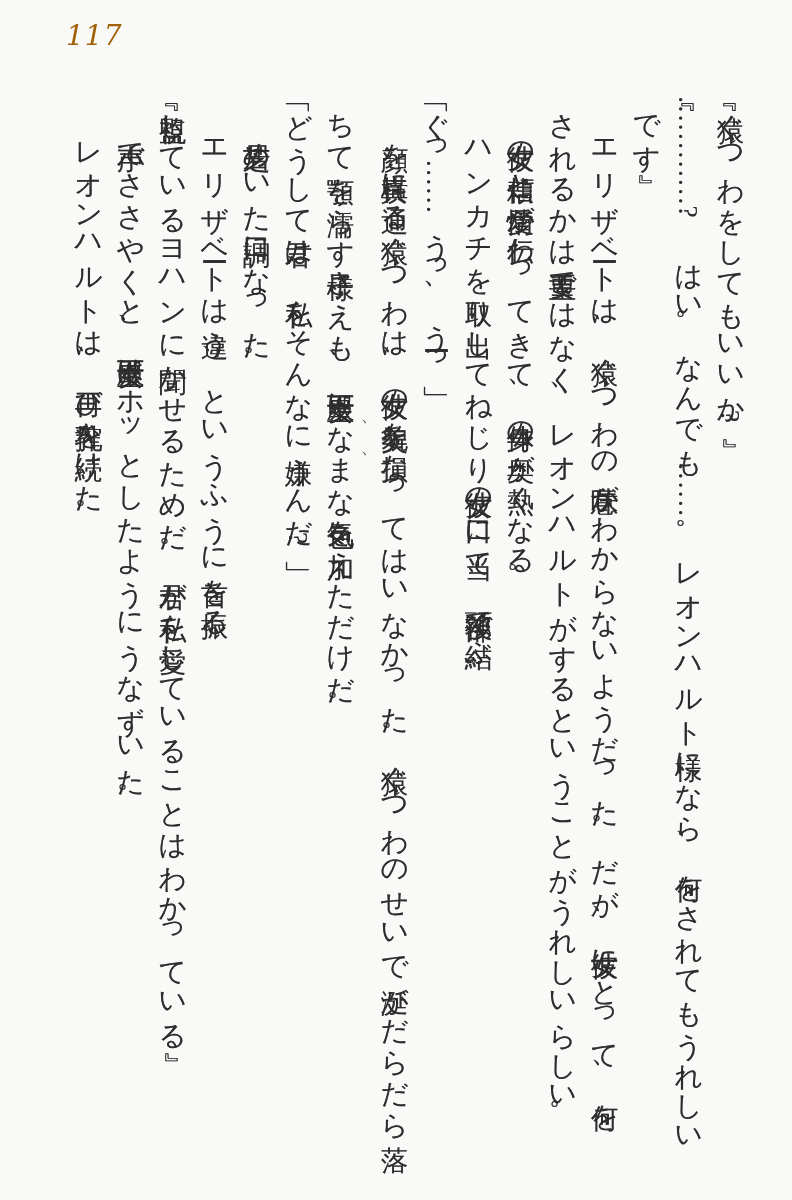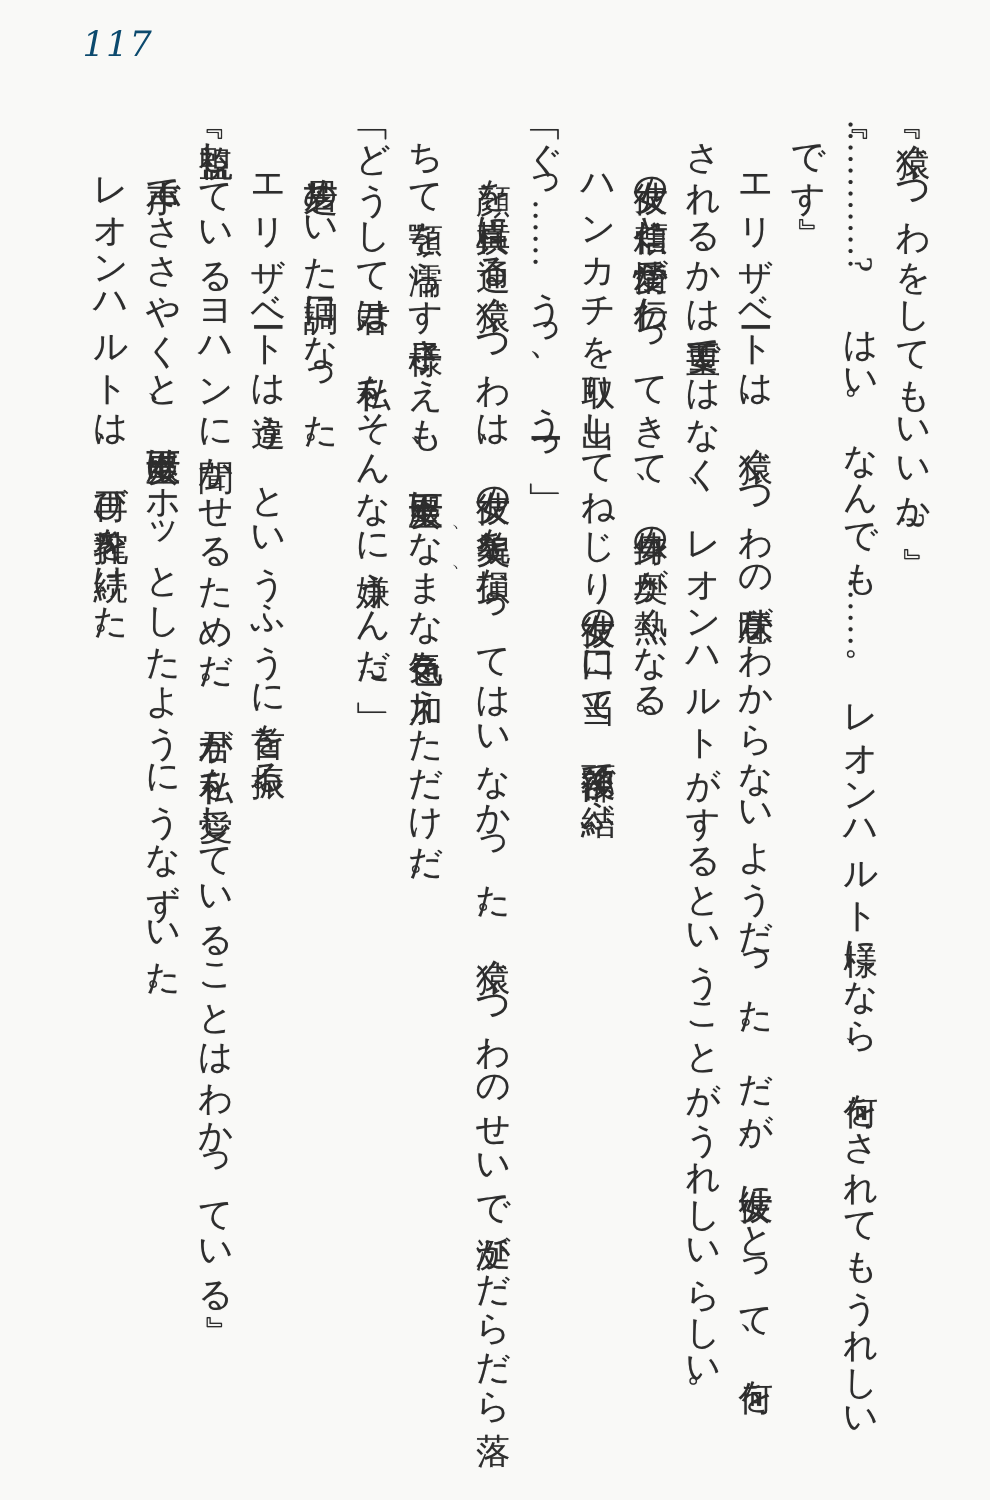--- a/index.html
+++ b/index.html
@@ -15,21 +15,21 @@
     overflow: hidden;
     font-family: "Liberation Serif", "DejaVu Serif", serif;
     color: #2d2d2d;
   }
   .page-number {
     position: absolute;
     top: 19px;
     left: 66px;
     font-size: 28px;
     font-style: italic;
-    color: #0c4a6e;
+    color: #a16207;
     font-family: "DejaVu Serif", "Liberation Serif", serif;
     letter-spacing: 1px;
   }
   .text-block {
     position: absolute;
     top: 95px;
     right: 41px;
     height: 1049px;
     writing-mode: vertical-rl;
     text-orientation: mixed;

